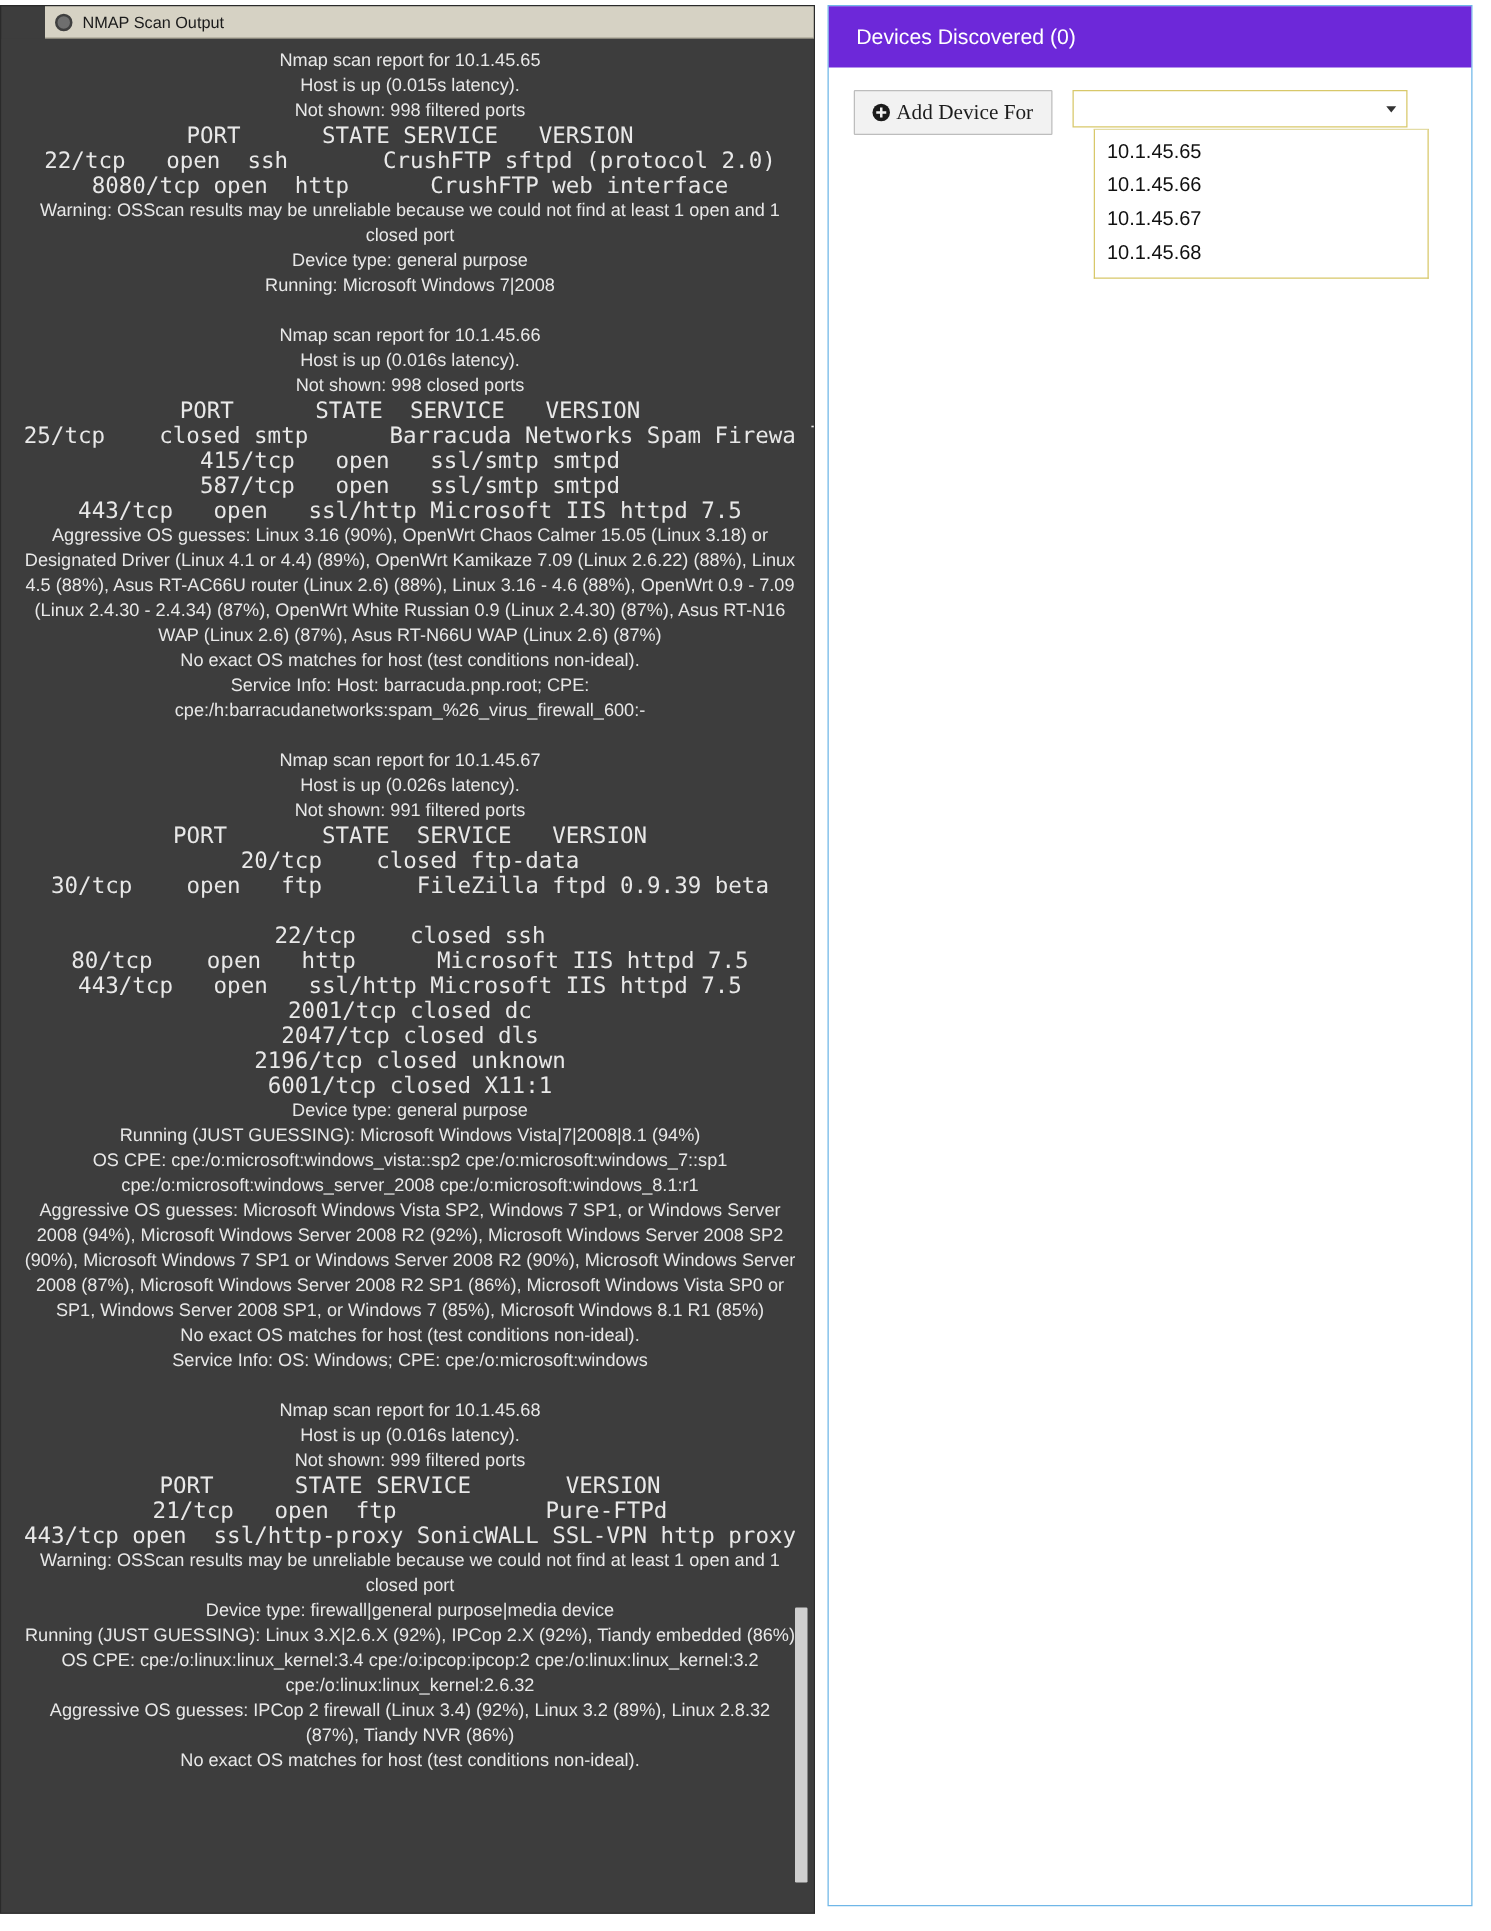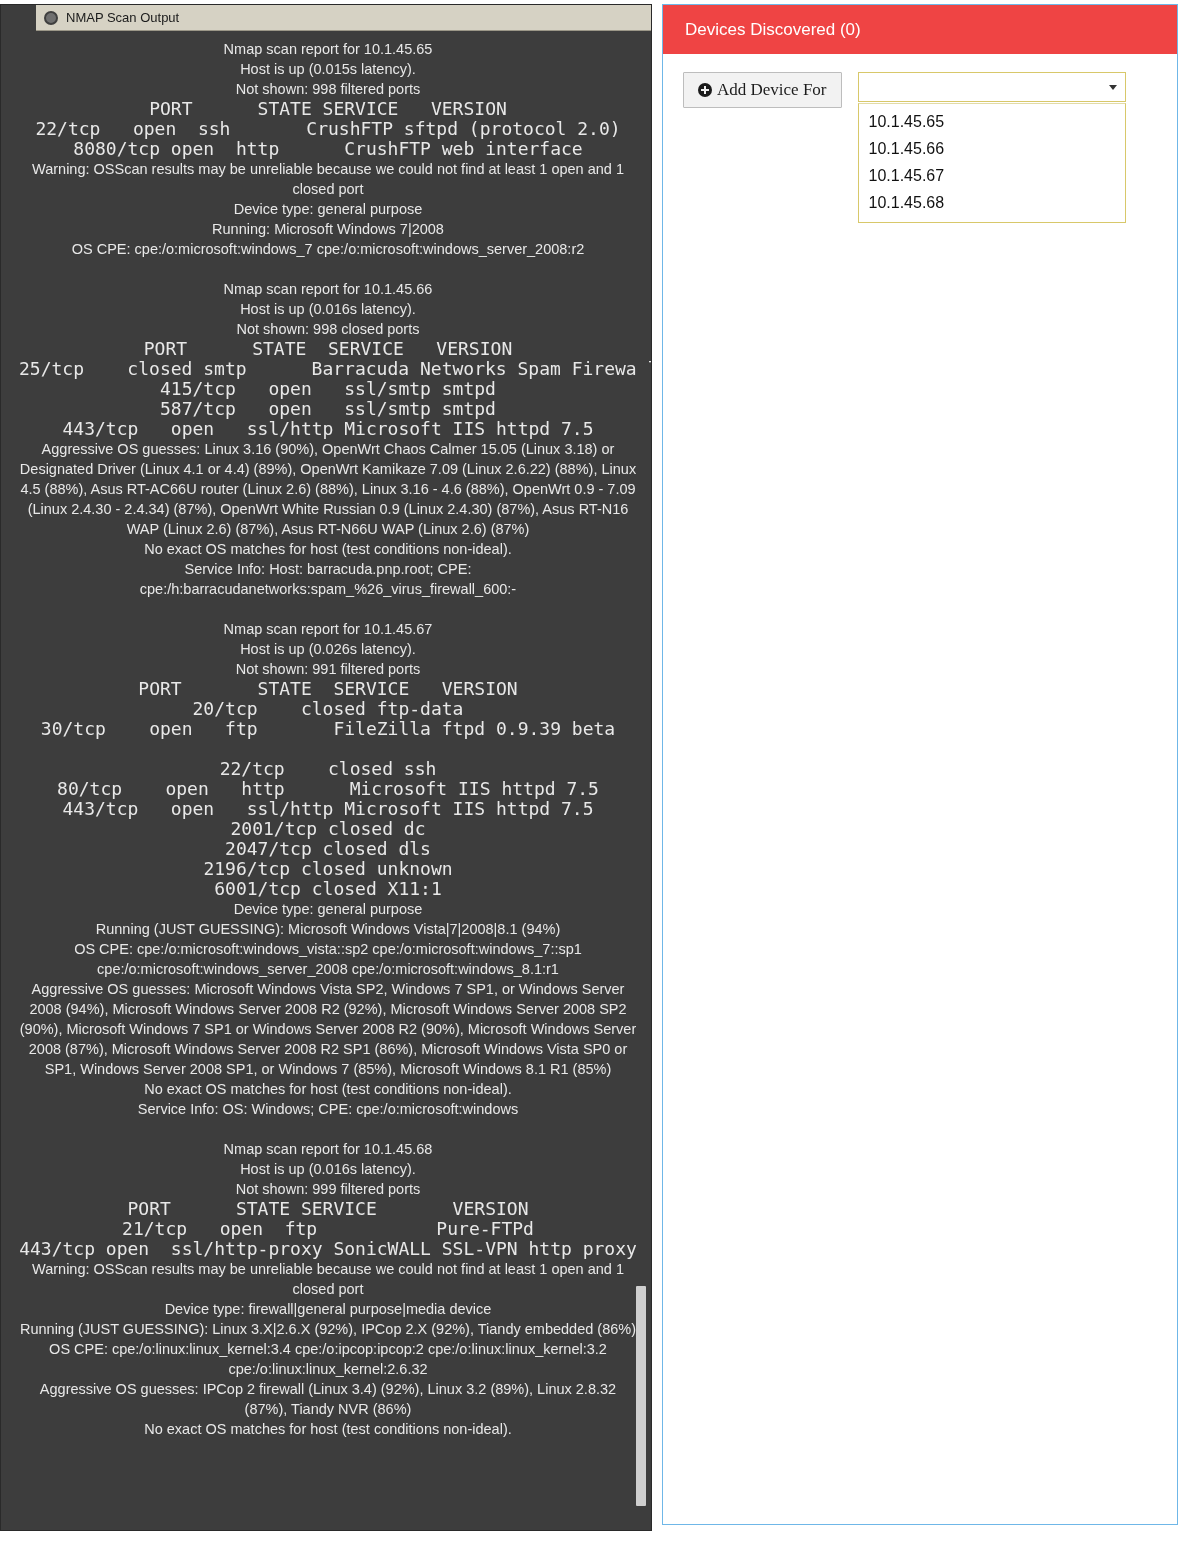--- a/index.html
+++ b/index.html
@@ -106,21 +106,21 @@
     top: 4px;
     width: 516px;
     height: 1521px;
     background: #ffffff;
     border: 1px solid #6fb7e8;
     box-sizing: border-box;
     display: flex;
     flex-direction: column;
   }
   .devices-header {
-    background: #ef4444;
+    background: #6d28d9;
     color: #ffffff;
     height: 49px;
     display: flex;
     align-items: center;
     padding-left: 22px;
     box-sizing: border-box;
     font-size: 17px;
     flex: 0 0 auto;
   }
   .devices-body {
@@ -190,21 +190,21 @@
   .caret-icon {
     width: 0;
     height: 0;
     border-left: 4px solid transparent;
     border-right: 4px solid transparent;
     border-top: 5px solid #333;
     display: inline-block;
   }
   .select-dropdown {
     position: absolute;
-    left: 0;
+    left: 17px;
     top: 31px;
     width: 100%;
     background: #ffffff;
     border: 1px solid #d8c86a;
     border-top: 1px solid #e3dca6;
     box-sizing: border-box;
     padding: 4px 0 6px 0;
   }
   .select-option {
     font-size: 16px;
@@ -227,21 +227,20 @@
     <div class="nmap-body" id="nmap-body">
         <div class="nmap-line">Nmap scan report for 10.1.45.65</div>
         <div class="nmap-line">Host is up (0.015s latency).</div>
         <div class="nmap-line">Not shown: 998 filtered ports</div>
         <div class="nmap-line mono">PORT      STATE SERVICE   VERSION</div>
         <div class="nmap-line mono">22/tcp   open  ssh       CrushFTP sftpd (protocol 2.0)</div>
         <div class="nmap-line mono">8080/tcp open  http      CrushFTP web interface</div>
         <div class="nmap-line">Warning: OSScan results may be unreliable because we could not find at least 1 open and 1 closed port</div>
         <div class="nmap-line">Device type: general purpose</div>
         <div class="nmap-line">Running: Microsoft Windows 7|2008</div>
-        <div class="nmap-line">OS CPE: cpe:/o:microsoft:windows_7 cpe:/o:microsoft:windows_server_2008:r2</div>
         <div class="nmap-line blank"></div>
         <div class="nmap-line">Nmap scan report for 10.1.45.66</div>
         <div class="nmap-line">Host is up (0.016s latency).</div>
         <div class="nmap-line">Not shown: 998 closed ports</div>
         <div class="nmap-line mono">PORT      STATE  SERVICE   VERSION</div>
         <div class="nmap-line mono">25/tcp    closed smtp      Barracuda Networks Spam Firewall smtpd</div>
         <div class="nmap-line mono">415/tcp   open   ssl/smtp smtpd</div>
         <div class="nmap-line mono">587/tcp   open   ssl/smtp smtpd</div>
         <div class="nmap-line mono">443/tcp   open   ssl/http Microsoft IIS httpd 7.5</div>
         <div class="nmap-line">Aggressive OS guesses: Linux 3.16 (90%), OpenWrt Chaos Calmer 15.05 (Linux 3.18) or Designated Driver (Linux 4.1 or 4.4) (89%), OpenWrt Kamikaze 7.09 (Linux 2.6.22) (88%), Linux 4.5 (88%), Asus RT-AC66U router (Linux 2.6) (88%), Linux 3.16 - 4.6 (88%), OpenWrt 0.9 - 7.09 (Linux 2.4.30 - 2.4.34) (87%), OpenWrt White Russian 0.9 (Linux 2.4.30) (87%), Asus RT-N16 WAP (Linux 2.6) (87%), Asus RT-N66U WAP (Linux 2.6) (87%)</div>

